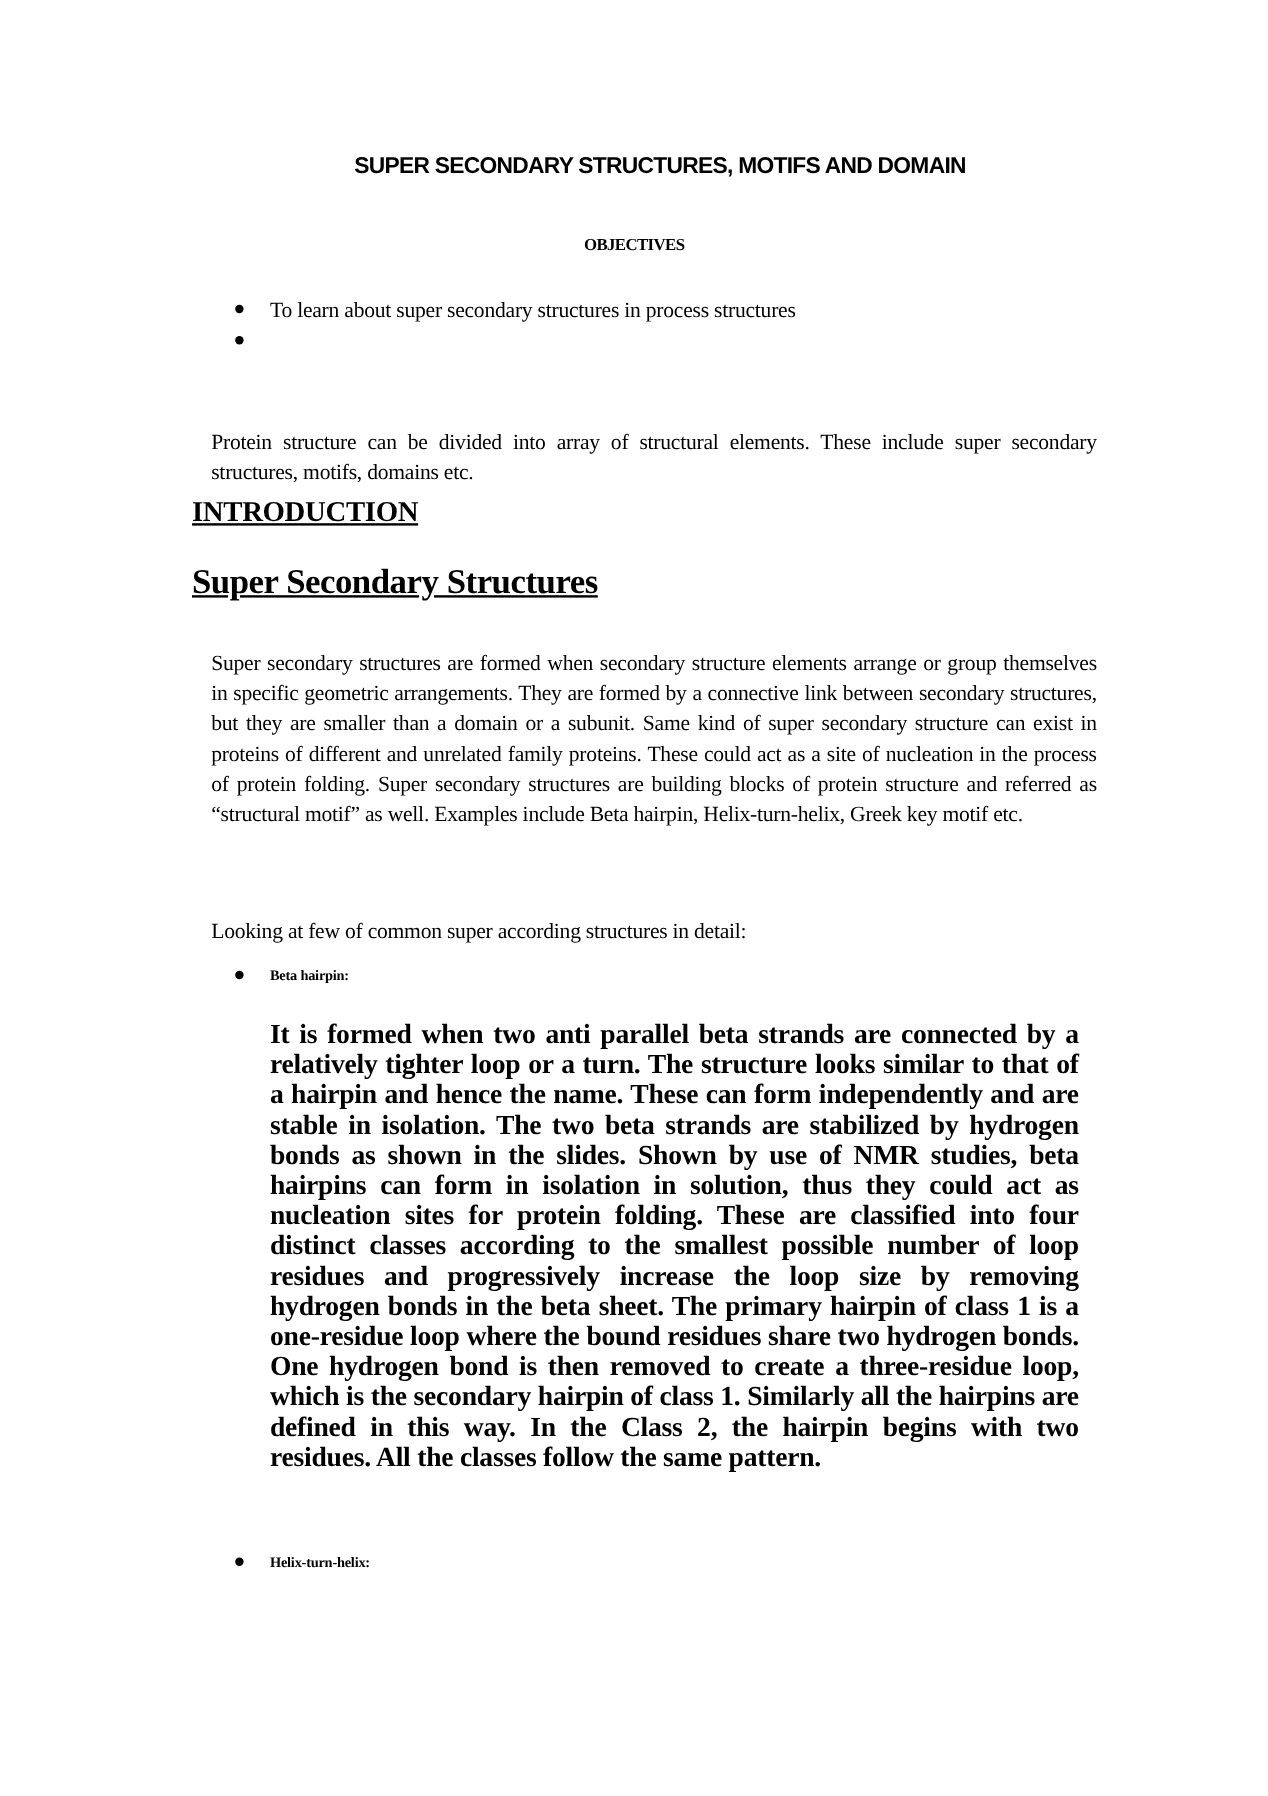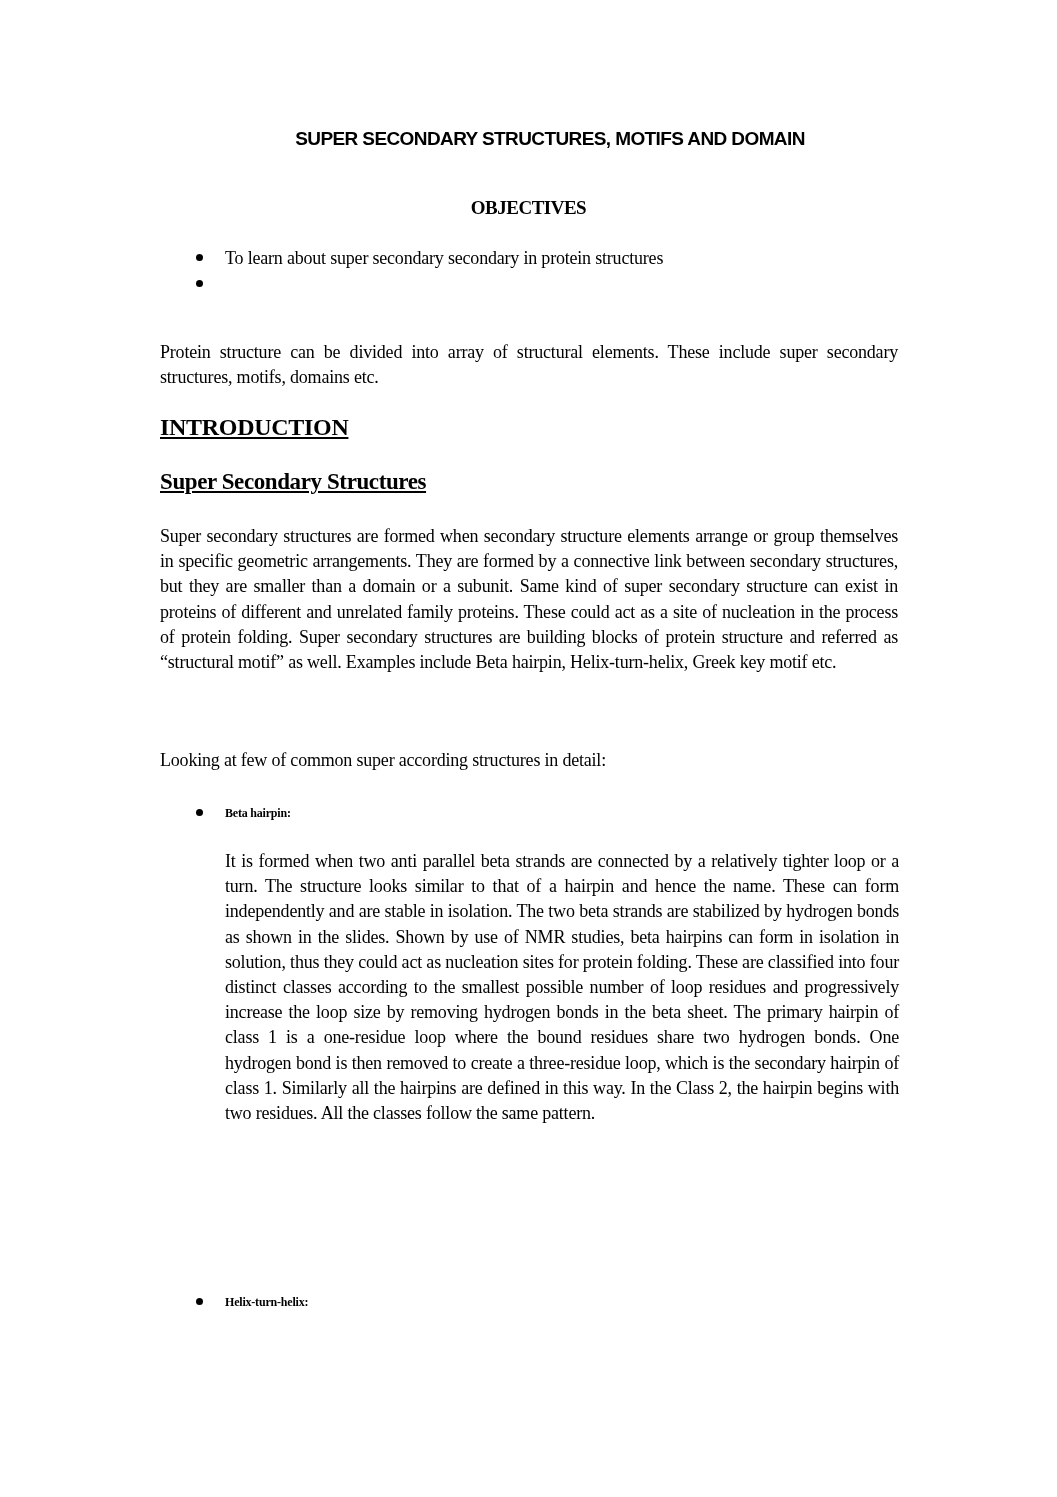--- a/index.html
+++ b/index.html
@@ -34,21 +34,21 @@
       letter-spacing: -0.6px;
       margin: 0;
     }
     .objectives {
       position: absolute;
       top: 197px;
       left: 0;
       width: 1057px;
       text-align: center;
       font-weight: bold;
-      font-size: 19px;
+      font-size: 14px;
       letter-spacing: -0.5px;
       margin: 0;
     }
     .obj-list {
       position: absolute;
       top: 245px;
       left: 190px;
       margin: 0;
       padding: 0;
       list-style: none;
@@ -69,78 +69,79 @@
       height: 7px;
       border-radius: 50%;
       background: #000;
     }
     .para {
       position: absolute;
       left: 160px;
       width: 738px;
       font-size: 18px;
       line-height: 25.2px;
-      margin: 0;
+      margin: 16px;
       text-align: justify;
       letter-spacing: -0.2px;
     }
     .intro-heading {
       position: absolute;
       top: 414px;
       left: 160px;
       margin: 0;
       font-size: 24px;
       font-weight: bold;
       text-decoration: underline;
       letter-spacing: -0.3px;
     }
     .section-heading {
       position: absolute;
       top: 469px;
       left: 160px;
       margin: 0;
-      font-size: 23px;
+      font-size: 29px;
       font-weight: bold;
       text-decoration: underline;
       letter-spacing: -0.4px;
     }
     .sub-item {
       position: absolute;
       left: 190px;
       font-size: 12px;
       font-weight: bold;
       padding-left: 35px;
       height: 26px;
       line-height: 26px;
       letter-spacing: -0.2px;
     }
     .sub-para {
       position: absolute;
       left: 225px;
       width: 674px;
-      font-size: 18px;
+      font-size: 23px;
       line-height: 25.2px;
       margin: 0;
       text-align: justify;
       letter-spacing: -0.2px;
+      font-weight: bold;
     }
   </style>
 </head>
 <body>
 
 <div class="page">
 
   <h1 class="title">SUPER SECONDARY STRUCTURES, MOTIFS AND DOMAIN</h1>
 
   <h2 class="objectives">OBJECTIVES</h2>
 
   <ul class="obj-list">
     <li>
       <span class="bullet"></span>
-      <span>To learn about super secondary secondary in protein structures</span>
+      <span>To learn about super secondary structures in process structures</span>
     </li>
     <li>
       <span class="bullet"></span>
     </li>
   </ul>
 
   <p class="para" style="top:340px;">Protein structure can be divided into array of structural elements. These include super secondary structures, motifs, domains etc.</p>
 
   <h3 class="intro-heading">INTRODUCTION</h3>
 

